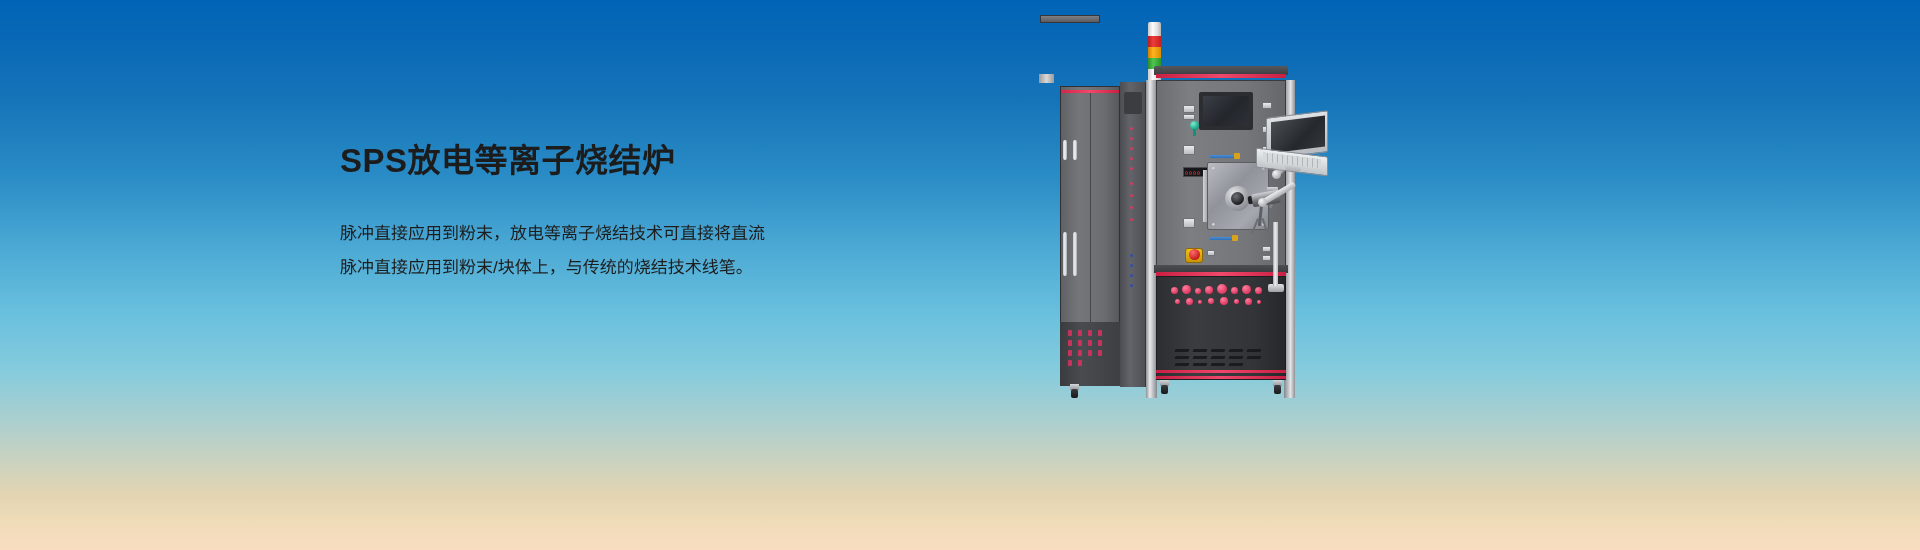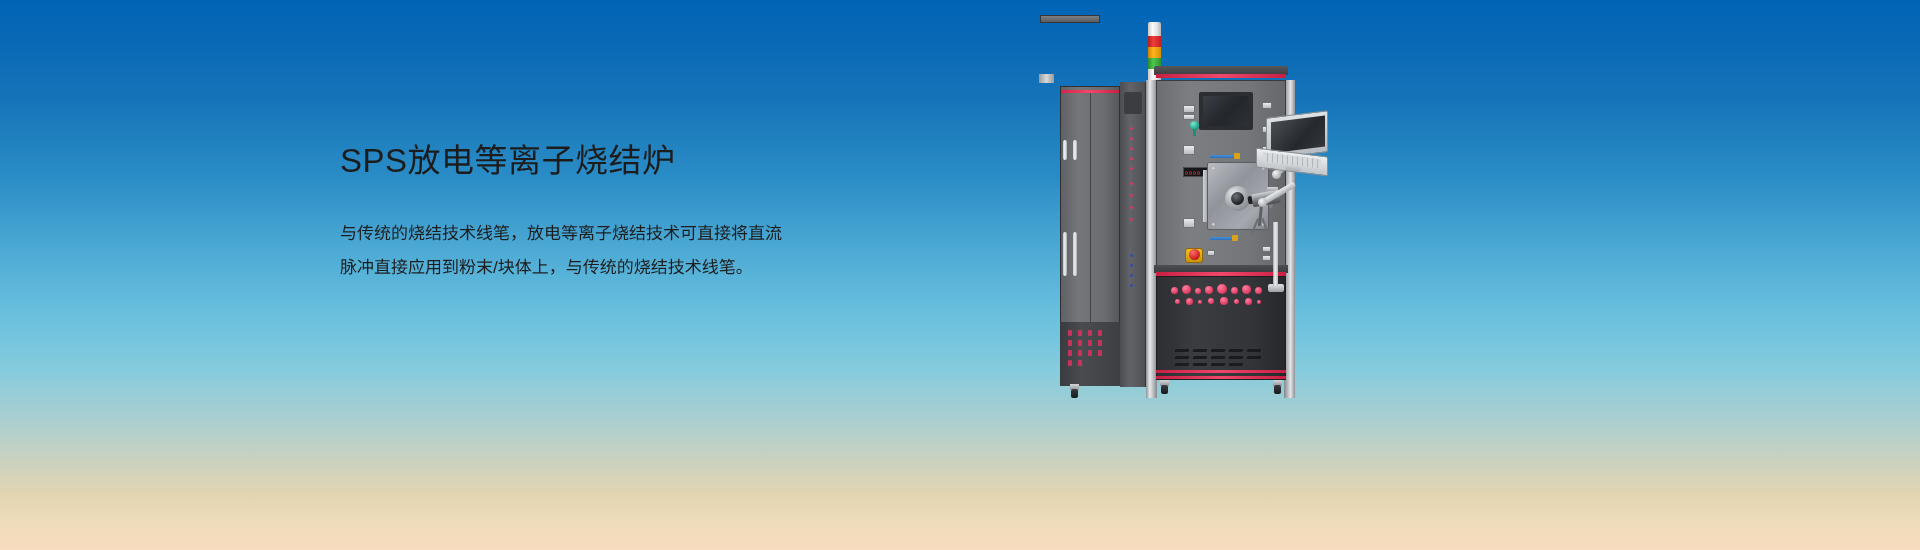--- a/index.html
+++ b/index.html
@@ -19,21 +19,21 @@
       #a9cfd0 76%,
       #cbd2bf 84%,
       #e3d5b2 90%,
       #efdcb9 95%,
       #f8ddc0 100%);
   }
 
   
   .text-block { position:absolute; left:340px; top:140px; width:520px; }
   .headline {
-    font-size:33px; line-height:1.3; color:#1c1c1c; font-weight:400;
+    font-size:33px; line-height:1.3; color:#1c1c1c; font-weight:700;
     letter-spacing:0.5px; white-space:nowrap;
   }
   .body-copy { margin-top:34px; font-size:17px; line-height:2.0; color:#1d1d1d; }
   .body-line { white-space:nowrap; }
 
   
   .machine { position:absolute; left:1040px; top:22px; width:280px; height:420px; }
 
   
   .tower { position:absolute; left:108px; top:0px; width:13px; height:58px;
@@ -192,21 +192,21 @@
                     repeating-linear-gradient(to bottom,#d6d9dc 0 3px,#aeb1b5 3px 4px); opacity:.9; }
   .kb-pad { position:absolute; left:28px; top:13px; width:16px; height:5px; border-radius:3px;
          background:linear-gradient(to bottom,#c9ccd0,#a9acb0); }
 </style>
 </head>
 <body>
 
 <div class="text-block">
   <h1 class="headline">SPS放电等离子烧结炉</h1>
   <div class="body-copy">
-    <div class="body-line">与传统的烧结技术线笔，放电等离子烧结技术可直接将直流</div>
+    <div class="body-line">脉冲直接应用到粉末，放电等离子烧结技术可直接将直流</div>
     <div class="body-line">脉冲直接应用到粉末/块体上，与传统的烧结技术线笔。</div>
   </div>
 </div>
 
 <div class="machine">
 
   <div class="tower">
     <div class="tower-seg tower-red"></div>
     <div class="tower-seg tower-amber"></div>
     <div class="tower-seg tower-green"></div>

